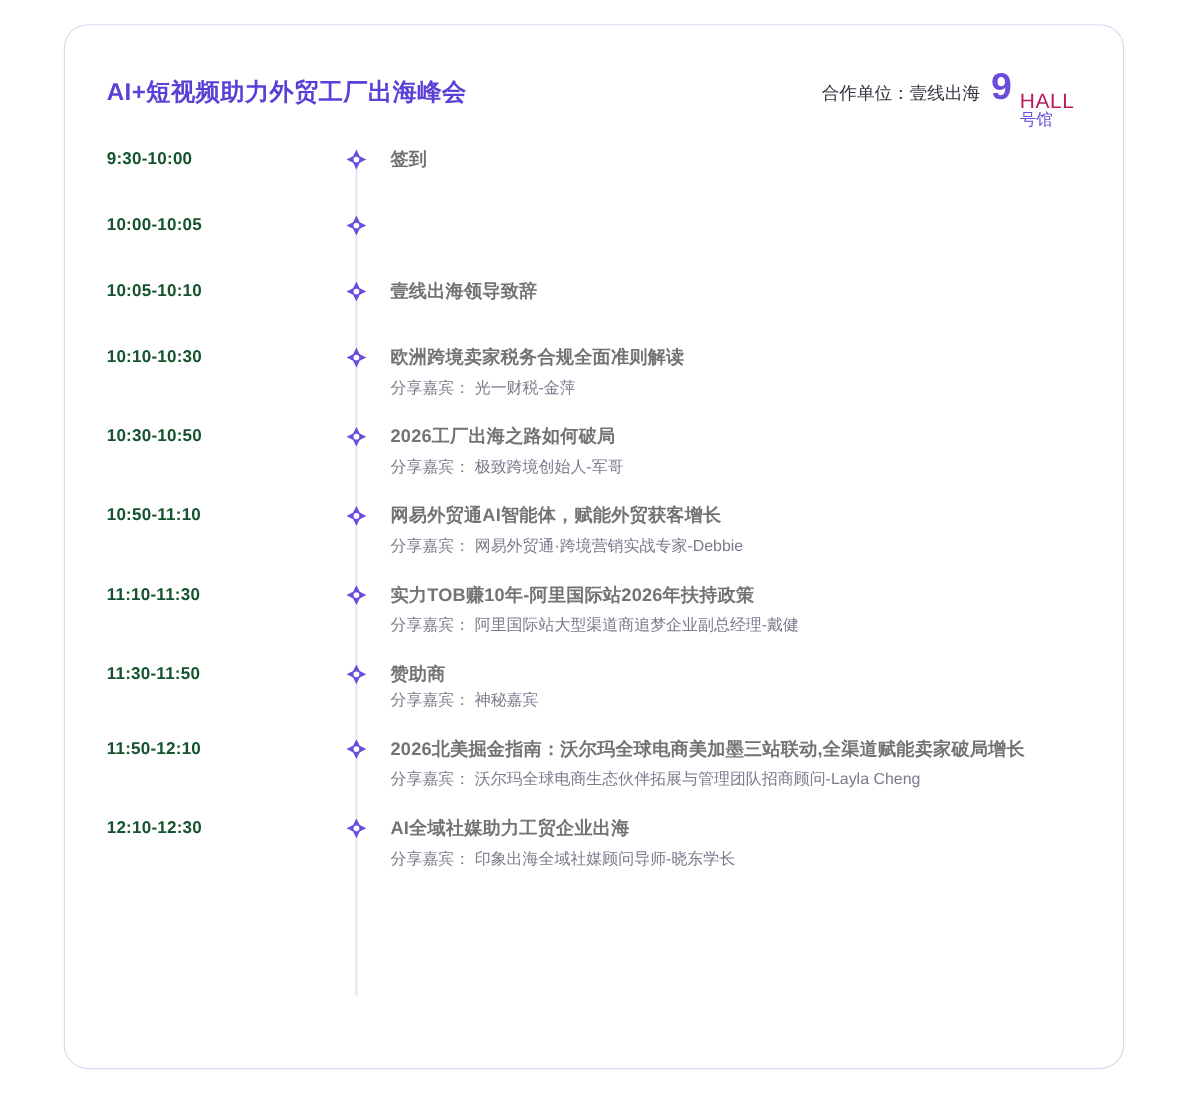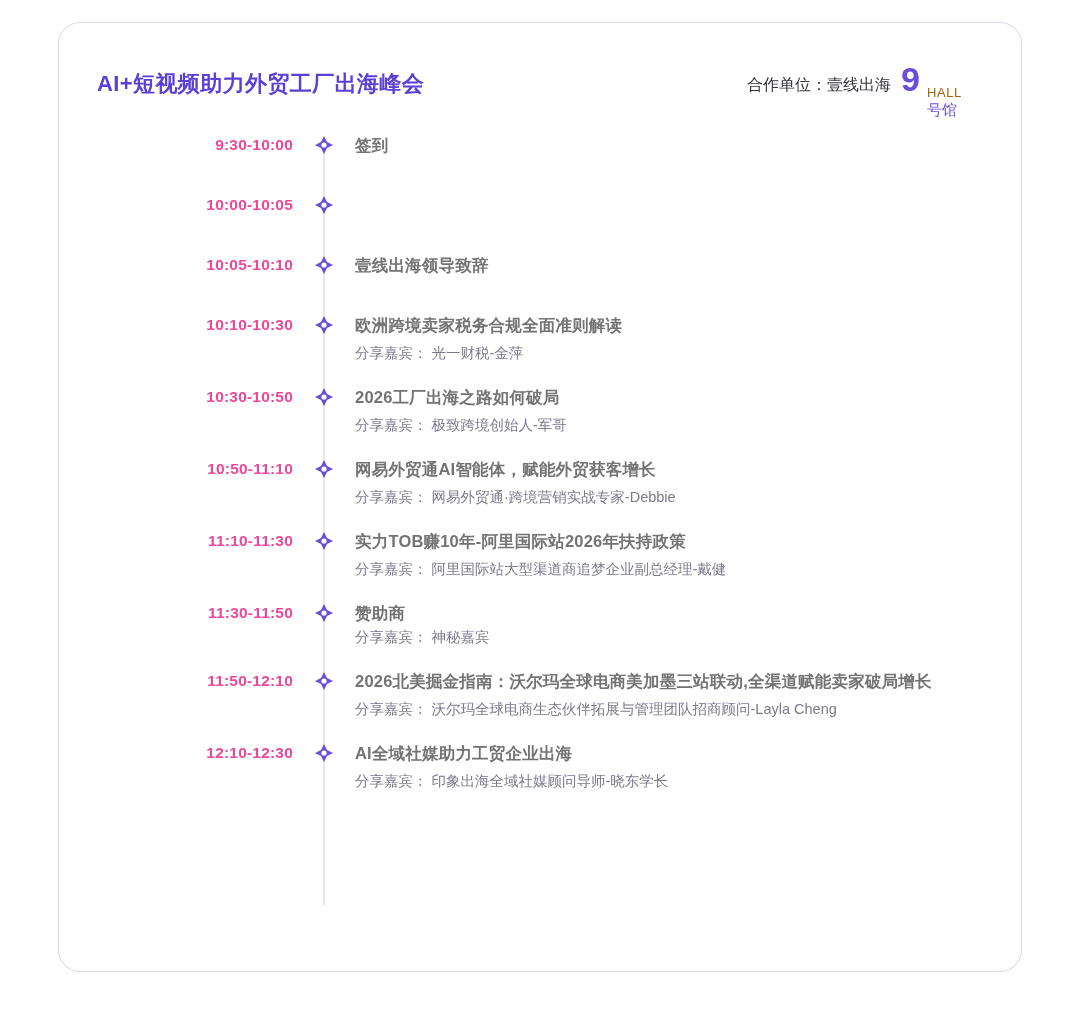--- a/index.html
+++ b/index.html
@@ -76,22 +76,22 @@
     top: 2px;
     font-size: 15px;
     color: #6b4ddb;
     line-height: 18px;
     margin-top: 36px;
   }
   .hall-en {
     position: absolute;
     left: 26px;
     top: 22px;
-    font-size: 13px;
-    color: #a16207;
+    font-size: 19px;
+    color: #be185d;
     letter-spacing: .6px;
     line-height: 16px;
   }
 
   
   .timeline {
     position: absolute;
     left: 38px;
     top: 110px;
     right: 24px;
@@ -108,25 +108,24 @@
 
   .row {
     position: relative;
     display: flex;
     align-items: flex-start;
     min-height: 38px;
     margin-bottom: 22px;
   }
   .time {
     width: 196px;
-    text-align: right;
     padding-right: 0;
     font-size: 15.5px;
     font-weight: bold;
-    color: #ec4899;
+    color: #14532d;
     line-height: 22px;
     padding-top: 1px;
     letter-spacing: .2px;
     flex: 0 0 196px;
   }
   .marker {
     flex: 0 0 62px;
     position: relative;
     height: 24px;
   }

